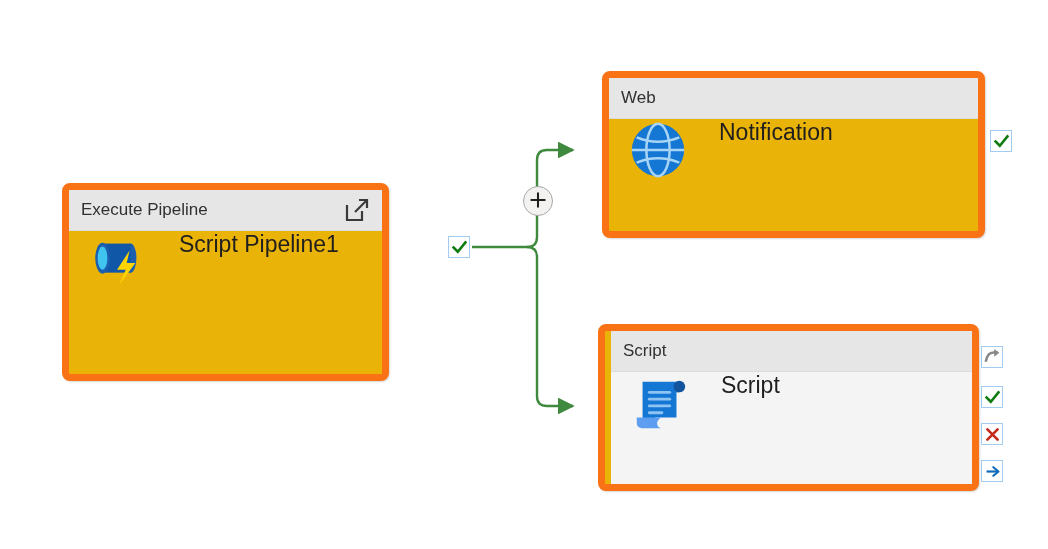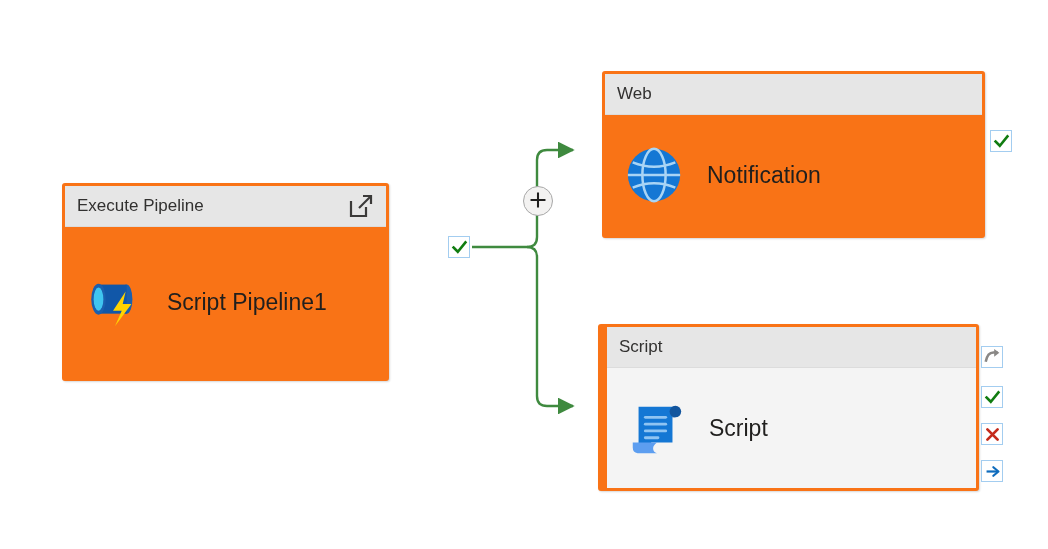--- a/index.html
+++ b/index.html
@@ -27,47 +27,48 @@
     top: 0;
     width: 1048px;
     height: 549px;
     pointer-events: none;
   }
 
   
   .node {
     position: absolute;
     box-sizing: border-box;
-    border: 3px solid #f97316;
-    border-radius: 3px;
-    background: #f97316;
+    border: 7px solid #f97316;
+    border-radius: 8px;
+    background: #eab308;
     box-shadow: 1px 1px 2px rgba(0,0,0,0.16);
   }
   .node-header {
     height: 41px;
     background: #e6e6e6;
     border-bottom: 1px solid #dcdcdc;
     display: flex;
     align-items: center;
     padding: 0 12px;
     box-sizing: border-box;
   }
   .node-header-title {
     font-size: 17px;
     color: #323130;
     flex: 1 1 auto;
     white-space: nowrap;
     overflow: hidden;
   }
   .node-body {
     display: flex;
-    align-items: center;
+    align-items: flex-start;
     height: calc(100% - 41px);
     padding-left: 18px;
     box-sizing: border-box;
+    gap: 8px;
   }
   .node-body.tinted { background: #f4f4f4; }
   .node-icon {
     width: 62px;
     height: 62px;
     flex: 0 0 auto;
     display: block;
   }
   .node-label {
     font-size: 23px;

